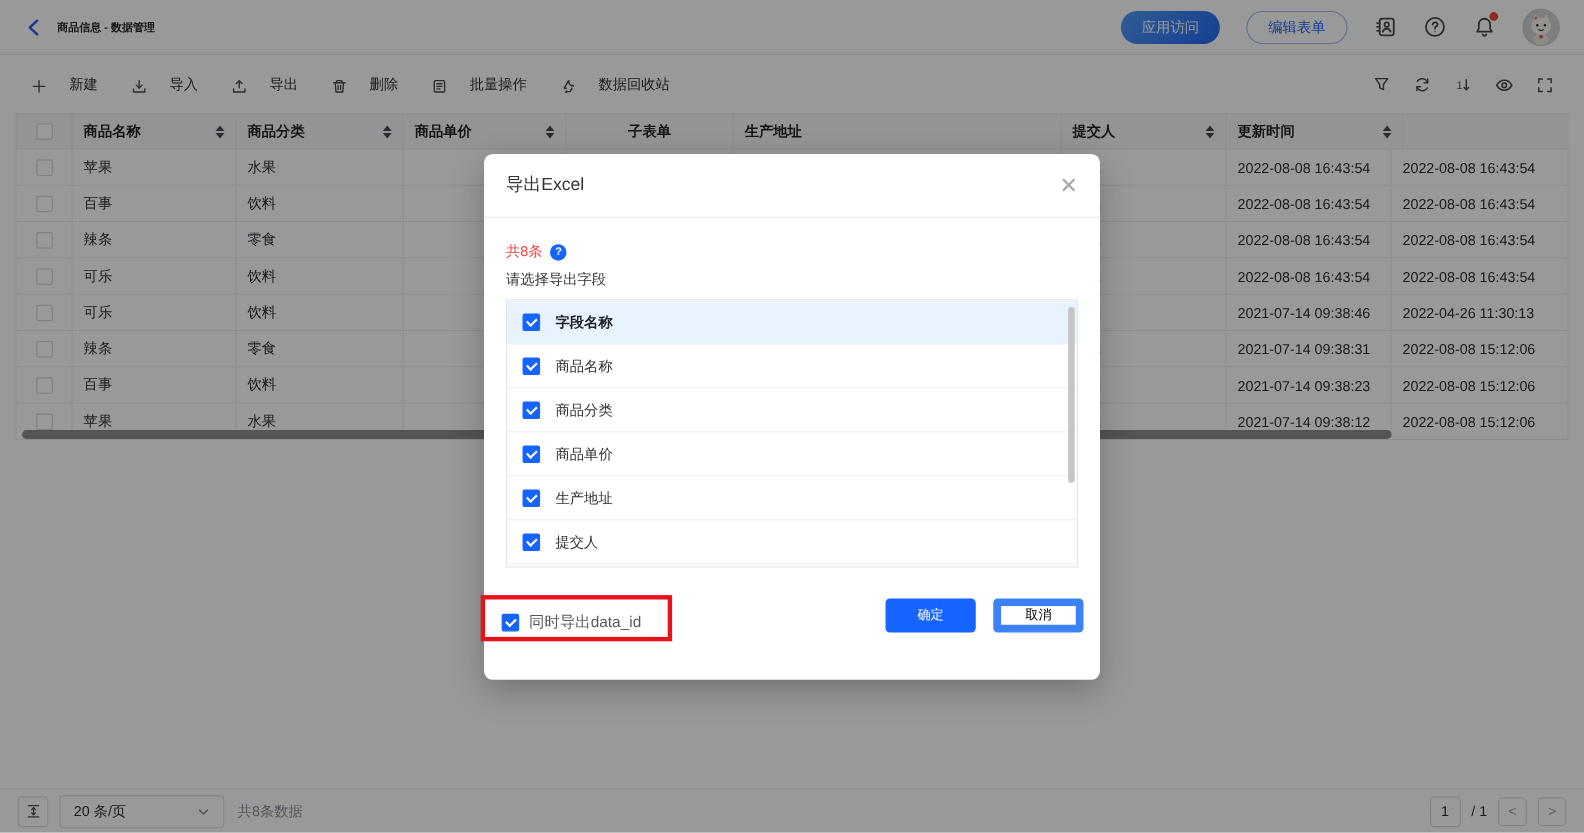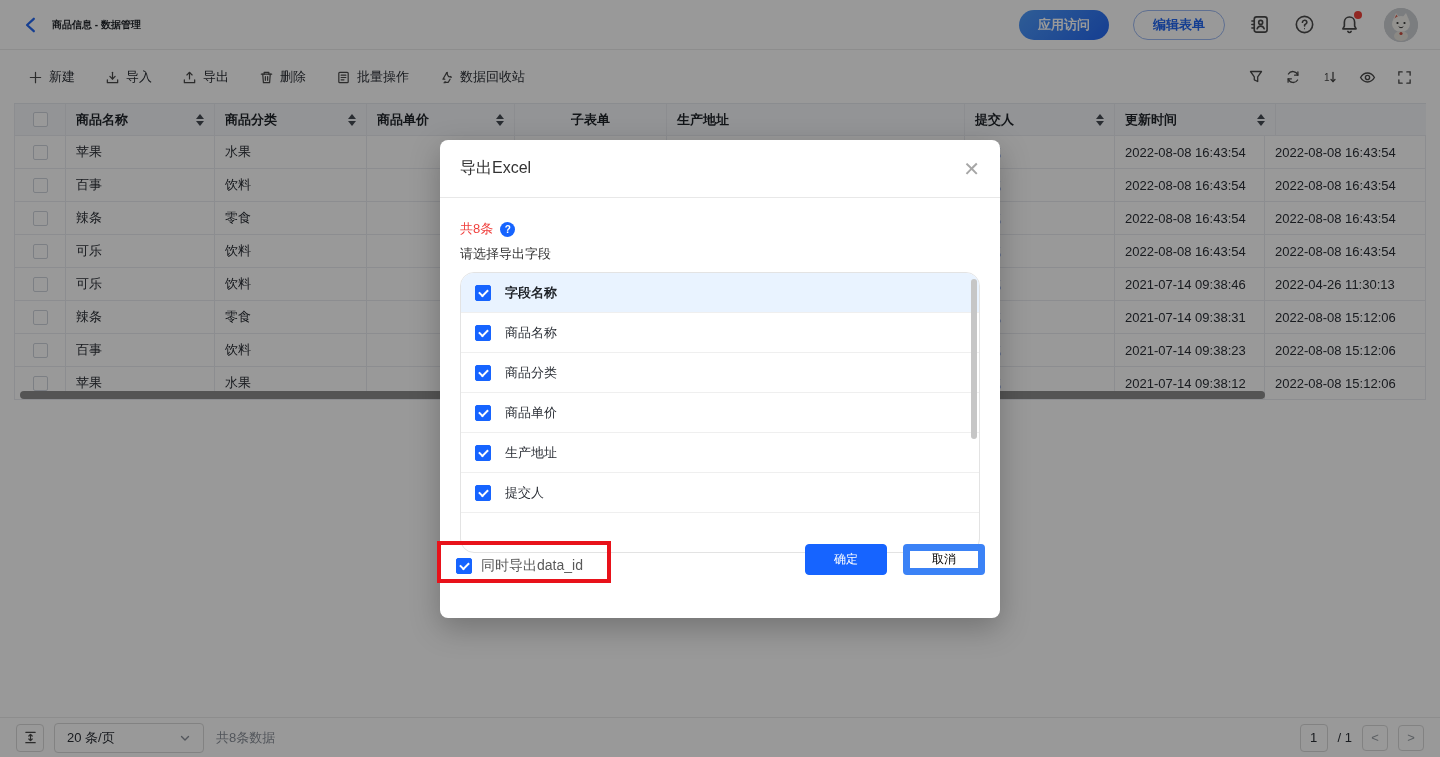--- a/index.html
+++ b/index.html
@@ -17,35 +17,34 @@
     border-bottom:1px solid #ebebeb; display:flex; align-items:center; padding:0 22px;
     z-index:2;
   }
   .back-btn { display:flex; align-items:center; cursor:pointer; }
   .page-title { margin-left:12px; font-size:10px; font-weight:bold; color:#1f2329; }
   .header-right { margin-left:auto; display:flex; align-items:center; gap:24px; }
   .pill-btn {
     height:30px; border-radius:15px; padding:0 19px; font-size:13px;
     display:flex; align-items:center; border:none; cursor:pointer;
     font-family:inherit;
-    font-weight:bold;
   }
   .pill-primary { background:linear-gradient(135deg,#4f9bfa,#2468f2); color:#fff; }
   .pill-outline { background:#fff; border:1px solid #9db9f2; color:#2468f2; }
   .hd-icon { color:#4a4a4a; cursor:pointer; position:relative; }
   .bell-dot { position:absolute; top:-3px; right:-2px; width:8px; height:8px; border-radius:50%; background:#f2413a; }
   .avatar { width:34px; height:34px; border-radius:50%; overflow:hidden; background:#cdd0d4; cursor:pointer; }
 
   
   .toolbar {
     position:absolute; top:51px; left:0; right:0; height:52px; background:#fff;
     display:flex; align-items:center; padding:0 28px;
   }
   .tb-left { display:flex; align-items:center; gap:30px; }
-  .tb-action { display:flex; align-items:center; gap:6px; color:#2b2f36; cursor:pointer; background:none; border:none; font-size:13px; font-family:Liberation Serif, serif; }
+  .tb-action { display:flex; align-items:flex-end; gap:20px; color:#2b2f36; cursor:pointer; background:none; border:none; font-size:13px; font-family:Liberation Serif, serif; }
   .tb-action svg { color:#4a4a4a; }
   .tb-right { margin-left:auto; display:flex; align-items:center; gap:21px; color:#4a4a4a; }
   .tb-right .tb-icon { cursor:pointer; }
 
   
   .table-wrap { position:absolute; top:103px; left:14px; width:1412px; z-index:1; }
   .tr { display:flex; height:33px; border-bottom:1px solid #e9ecf0; background:#fff; }
   .tr.head { background:#f5f7fa; font-weight:bold; color:#1f2329; border-top:1px solid #e6e9ee; }
   .td, .th { border-right:1px solid #e9ecf0; display:flex; align-items:center; padding:0 10px; overflow:hidden; white-space:nowrap; }
   .col-0 { width:52px; justify-content:center; border-left:1px solid #e9ecf0; }
@@ -94,21 +93,21 @@
     border-radius:8px; z-index:20; box-shadow:0 10px 30px rgba(0,0,0,.25);
   }
   .modal-header { height:58px; border-bottom:1px solid #e8e8e8; display:flex; align-items:center; padding:0 20px; }
   .modal-title { font-size:16px; color:#333; font-weight:500; }
   .modal-close { margin-left:auto; color:#a6a6a6; font-size:20px; line-height:1; cursor:pointer; background:none; border:none; font-family:inherit; }
   .modal-body { padding:0 20px; }
   .count-row { margin-top:22px; display:flex; align-items:center; gap:7px; }
   .count-text { color:#f0413e; font-size:13px; }
   .help-icon { width:15px; height:15px; border-radius:50%; background:#1664ff; color:#fff; font-size:10px; font-weight:bold; display:flex; align-items:center; justify-content:center; cursor:pointer; }
   .select-label { margin-top:7px; color:#333; }
-  .field-list { position:relative; margin-top:9px; height:281px; border:1px solid #e3e3e3; border-radius:14px; overflow:hidden; background:#fff; }
+  .field-list { position:relative; margin-top:9px; height:244px; border:1px solid #e3e3e3; border-radius:2px; overflow:hidden; background:#fff; }
   .field-row { height:40px; display:flex; align-items:center; gap:14px; padding:0 14px; border-bottom:1px solid #efefef; cursor:pointer; }
   .field-row.header-row { background:#e9f3ff; }
   .field-row.header-row .field-label { font-weight:bold; color:#1f2329; }
   .field-label { color:#2b2f36; }
   .field-cb { width:16px; height:16px; }
   .v-thumb { position:absolute; right:2px; top:6px; width:6px; height:160px; border-radius:3px; background:#c6c6c6; cursor:pointer; }
   .modal-action-row { position:absolute; top:404px; left:0; right:0; height:31px; display:flex; align-items:center; padding:0 15px 0 16px; }
   .dataid-group { display:flex; align-items:center; gap:9px;margin-top:12px; }
   .dataid-label { color:#595959; font-size:14px; }
   .btn-group { margin-left:auto; display:flex; gap:16px; }

